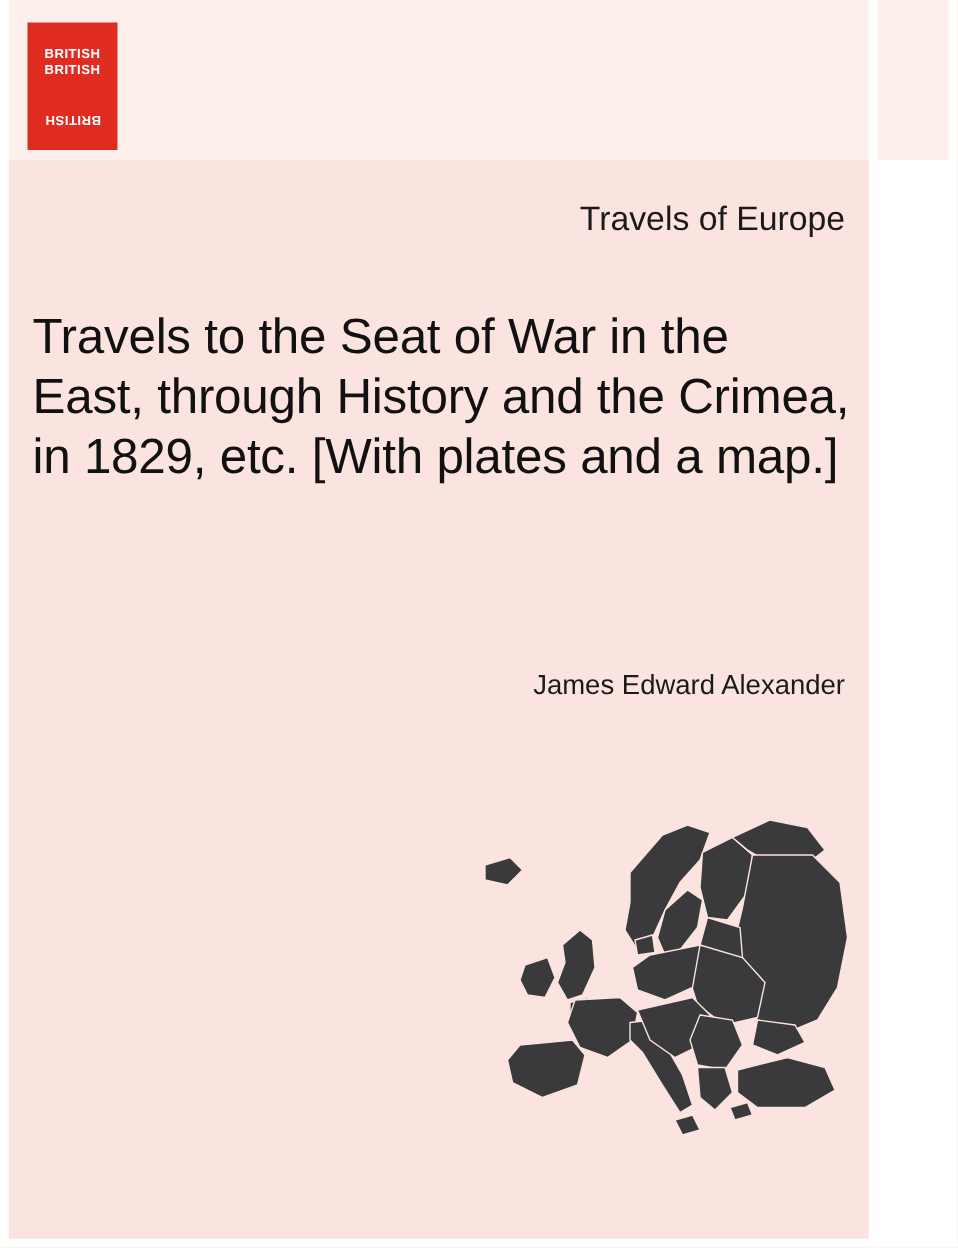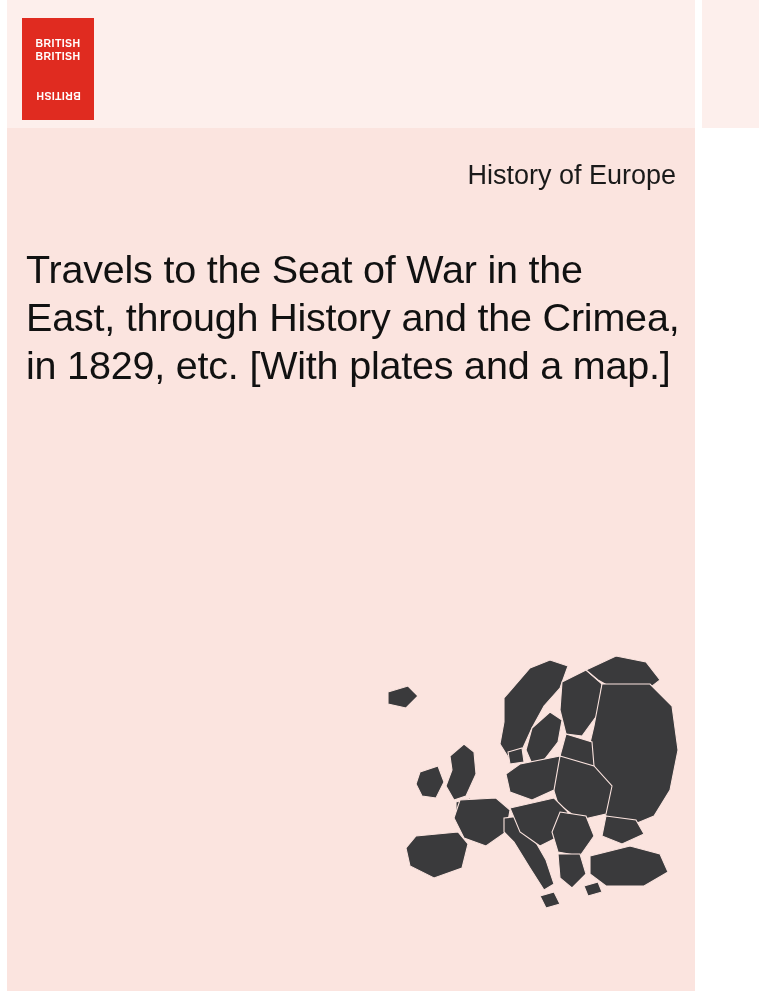--- a/index.html
+++ b/index.html
@@ -129,24 +129,25 @@
 
   <div class="top-band"></div>
 
   <div class="bl-logo">
     <div class="bl-line">BRITISH</div>
     <div class="bl-line">BRITISH</div>
     <div class="bl-gap"></div>
     <div class="bl-rot">BRITISH</div>
   </div>
 
-  <div class="subject">History of Europe</div>
+  <div class="subject">Travels of Europe</div>
 
   <div class="title">Travels to the Seat of War in the East, through History and the Crimea, in 1829, etc. [With plates and a map.]</div>
 
+  <div class="author">James Edward Alexander</div>
 
   <div class="map">
     <svg viewBox="0 0 330 310" xmlns="http://www.w3.org/2000/svg" aria-hidden="true">
       <g fill="#3a3a3c" stroke="#fbe4df" stroke-width="1.1">
 
         <path d="M150 58 L176 28 L196 20 L214 26 L206 48 L190 66 L178 88 L168 110 L156 120 L146 104 L150 82 Z"></path>
         <path d="M178 88 L196 72 L208 80 L204 102 L190 120 L178 124 L172 110 Z"></path>
 
         <path d="M208 42 L232 30 L248 44 L244 74 L228 96 L212 94 L206 70 Z"></path>
 

